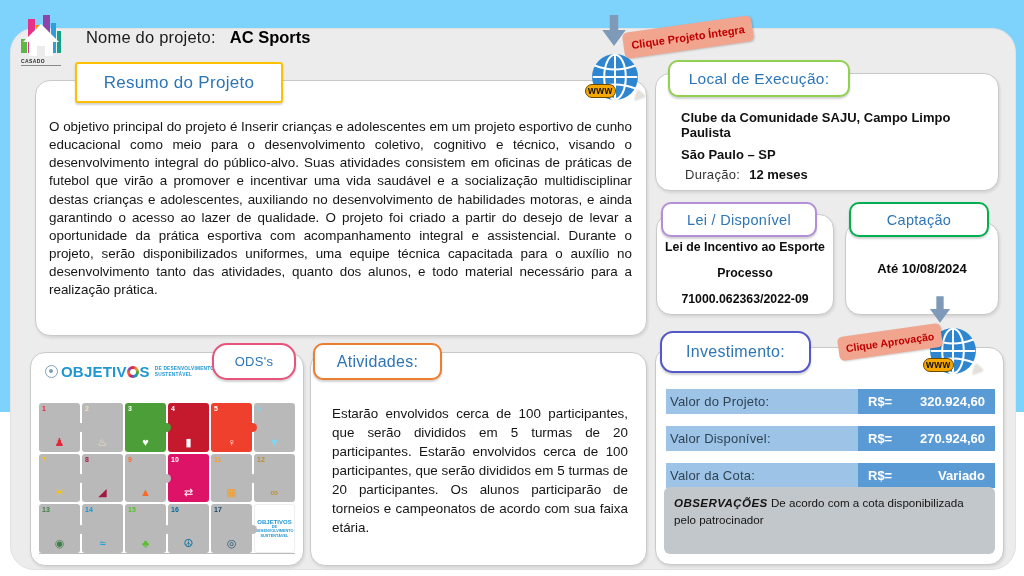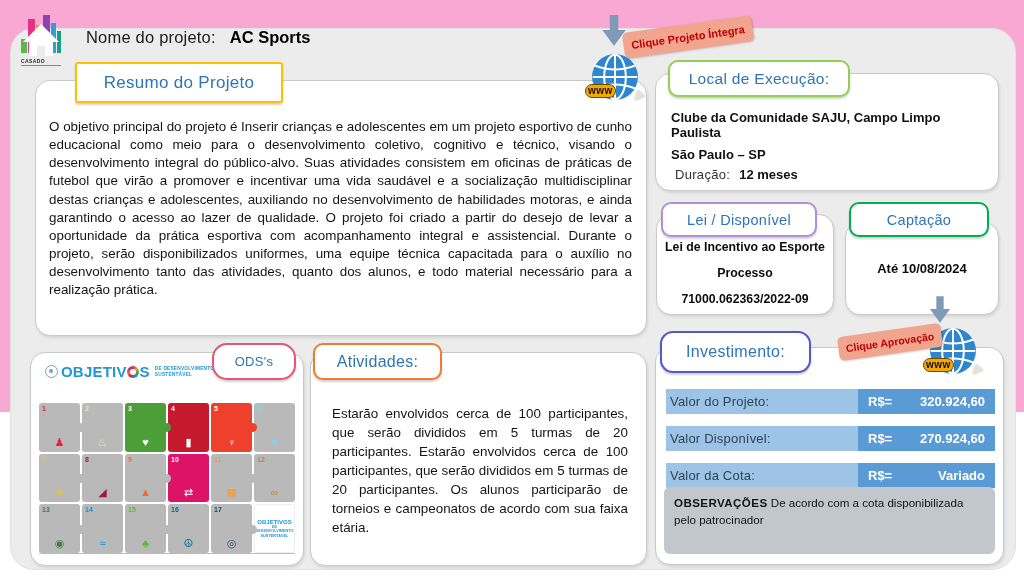--- a/index.html
+++ b/index.html
@@ -1,18 +1,18 @@
 <!DOCTYPE html>
 <html><head>
 <meta charset="utf-8">
 <style>
   html,body{margin:0;padding:0;background:#fff;width:1024px;height:576px;overflow:hidden;
     font-family:"Liberation Sans",sans-serif;-webkit-font-smoothing:antialiased;}
   .abs{position:absolute;}
-  #stage{position:relative;width:1024px;height:412px;background:#f9a8d4;}
+  #stage{position:relative;width:1024px;height:412px;background:#7dd3fc;}
 
   #panel{left:10px;top:28px;width:1004px;height:540px;background:#ececec;border-radius:24px;
     border:1px solid #e2e2e2;}
 
   
   #logo{left:21px;top:13px;width:40px;height:52px;}
   #logo-caption{position:absolute;left:0;top:45px;width:40px;font-size:5px;font-weight:bold;
     color:#2a2a2a;letter-spacing:.4px;border-bottom:1px solid #888;line-height:7px;}
   #header-row{left:86px;top:28px;display:flex;align-items:baseline;gap:14px;}
   #header-label{font-size:16.5px;color:#1b1b1b;letter-spacing:.2px;}
@@ -26,21 +26,21 @@
 
   #resumo-card{left:35px;top:80px;width:610px;height:254px;}
   #resumo-title{left:75px;top:62px;width:204px;height:37px;border:2.5px solid #FFC000;
     border-radius:3px;font-size:17px;}
   #resumo-body{padding:37px 14px 0 13px;font-size:13.4px;line-height:18.15px;color:#151515;
     text-align:justify;}
 
   #local-card{left:655px;top:73px;width:342px;height:116px;}
   #local-title{left:668px;top:60px;width:178px;height:33px;border:2.5px solid #92D050;
     border-radius:10px;font-size:15.5px;}
-  #local-content{padding:36px 10px 0 15px;font-size:13px;font-weight:600;color:#111;}
+  #local-content{padding:36px 10px 0 25px;font-size:13px;font-weight:600;color:#111;}
   #local-line1{margin-bottom:7px;}
   #local-line2{margin-bottom:5px;}
   #local-line3{display:flex;gap:9px;margin-left:4px;align-items:baseline;}
   #duracao-label{font-weight:500;color:#333;letter-spacing:.3px;}
 
   #lei-card{left:656px;top:214px;width:176px;height:99px;}
   #lei-title{left:661px;top:202px;width:152px;height:31px;border:2.5px solid #B48FD9;
     border-radius:10px;font-size:14.5px;}
   #lei-content{padding-top:19px;text-align:center;font-size:12.3px;font-weight:600;color:#0c0c0c;
     line-height:26px;}
@@ -55,21 +55,21 @@
     border-radius:13px;font-size:16px;}
   .inv-row{position:absolute;left:10px;width:329px;height:25px;display:flex;}
   .inv-label{width:192px;background:#9DC3E6;display:flex;align-items:center;padding-left:4px;
     box-sizing:border-box;font-size:13px;color:#2f4455;letter-spacing:.2px;}
   .inv-value{width:137px;background:#5B9BD5;display:flex;align-items:center;
     justify-content:space-between;padding:0 10px;box-sizing:border-box;color:#fff;
     font-weight:bold;font-size:13px;}
   #obs-box{position:absolute;left:8px;top:139px;width:331px;height:67px;background:#c2c7cc;
     border-radius:6px;padding:7px 10px;box-sizing:border-box;font-size:11.6px;color:#141414;
     line-height:17px;}
-  #obs-label{font-weight:bold;letter-spacing:.4px;}
+  #obs-label{font-weight:bold;letter-spacing:.4px;font-style:italic;}
 
   #ods-card{left:30px;top:352px;width:272px;height:212px;}
   #ods-title{left:212px;top:343px;width:80px;height:33px;border:2px solid #E8537A;
     border-radius:15px;font-size:13px;}
   #sdg-header{position:absolute;left:14px;top:10px;display:flex;align-items:center;gap:3px;justify-content:flex-end;}
   #un-emblem{width:13px;height:13px;border-radius:50%;border:1.5px solid #7f9fb8;
     box-sizing:border-box;position:relative;}
   #un-emblem::after{content:'';position:absolute;left:3px;top:3px;width:4px;height:4px;
     border-radius:50%;background:#7f9fb8;}
   #sdg-word{font-size:15px;font-weight:bold;color:#1F97D4;letter-spacing:.2px;display:flex;

